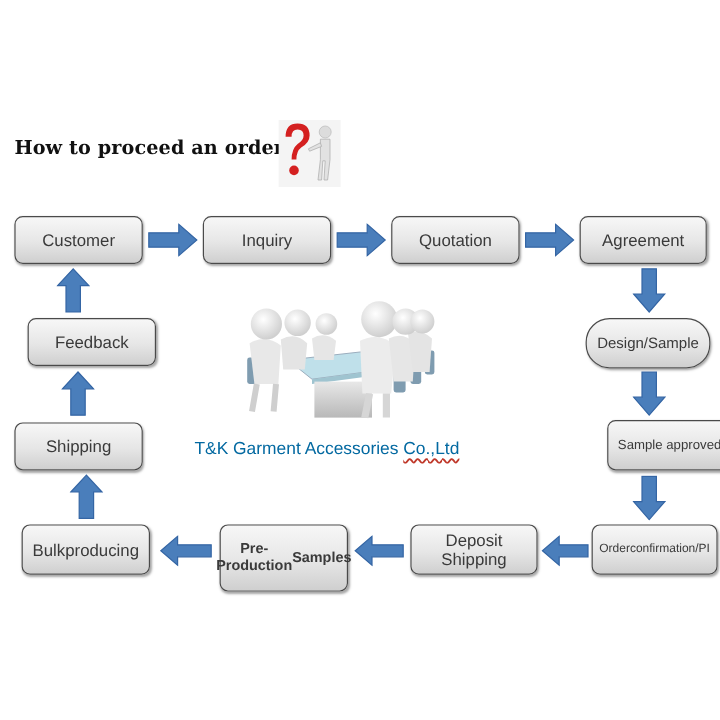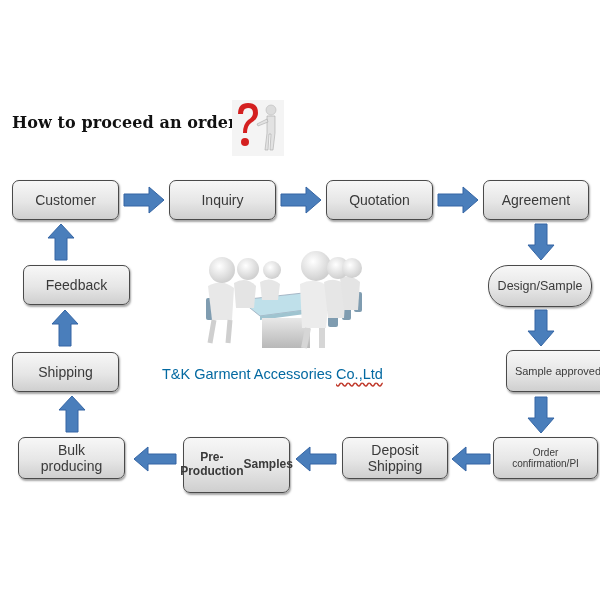--- a/index.html
+++ b/index.html
@@ -42,34 +42,34 @@
 <div class="box" style="left:483px;top:180px;width:106px;height:40px;font-size:14px;">
     <span>Agreement</span>
   </div>
 
 <div class="box" style="left:488px;top:265px;width:104px;height:42px;font-size:12.5px;border-radius:20px;">
     <span>Design/Sample</span>
   </div>
 <div class="box" style="left:488px;top:350px;width:104px;height:42px;font-size:11px;margin-left:18px;">
     <span>Sample approved</span>
   </div>
-<div class="box" style="left:493px;top:437px;width:105px;height:42px;font-size:10px;flex-direction:column;">
+<div class="box" style="left:493px;top:437px;width:105px;height:42px;font-size:10px;flex-direction:row;">
   <span>Order</span>
   <span>confirmation/PI</span>
 </div>
 
 <div class="box" style="left:342px;top:437px;width:106px;height:42px;font-size:14px;flex-direction:column;">
   <span>Deposit</span>
   <span>Shipping</span>
 </div>
 <div class="box" style="left:183px;top:437px;width:107px;height:56px;font-size:12px;font-weight:bold;">
   <span>Pre-Production</span>
   <span>Samples</span>
 </div>
-<div class="box" style="left:18px;top:437px;width:107px;height:42px;font-size:14px;flex-direction:column;">
+<div class="box" style="left:18px;top:437px;width:107px;height:42px;font-size:14px;flex-direction:row;">
   <span>Bulk</span>
   <span>producing</span>
 </div>
 
 <div class="box" style="left:12px;top:352px;width:107px;height:40px;font-size:14px;">
     <span>Shipping</span>
   </div>
 <div class="box" style="left:12px;top:265px;width:107px;height:40px;font-size:14px;margin-left:11px;">
     <span>Feedback</span>
   </div>

